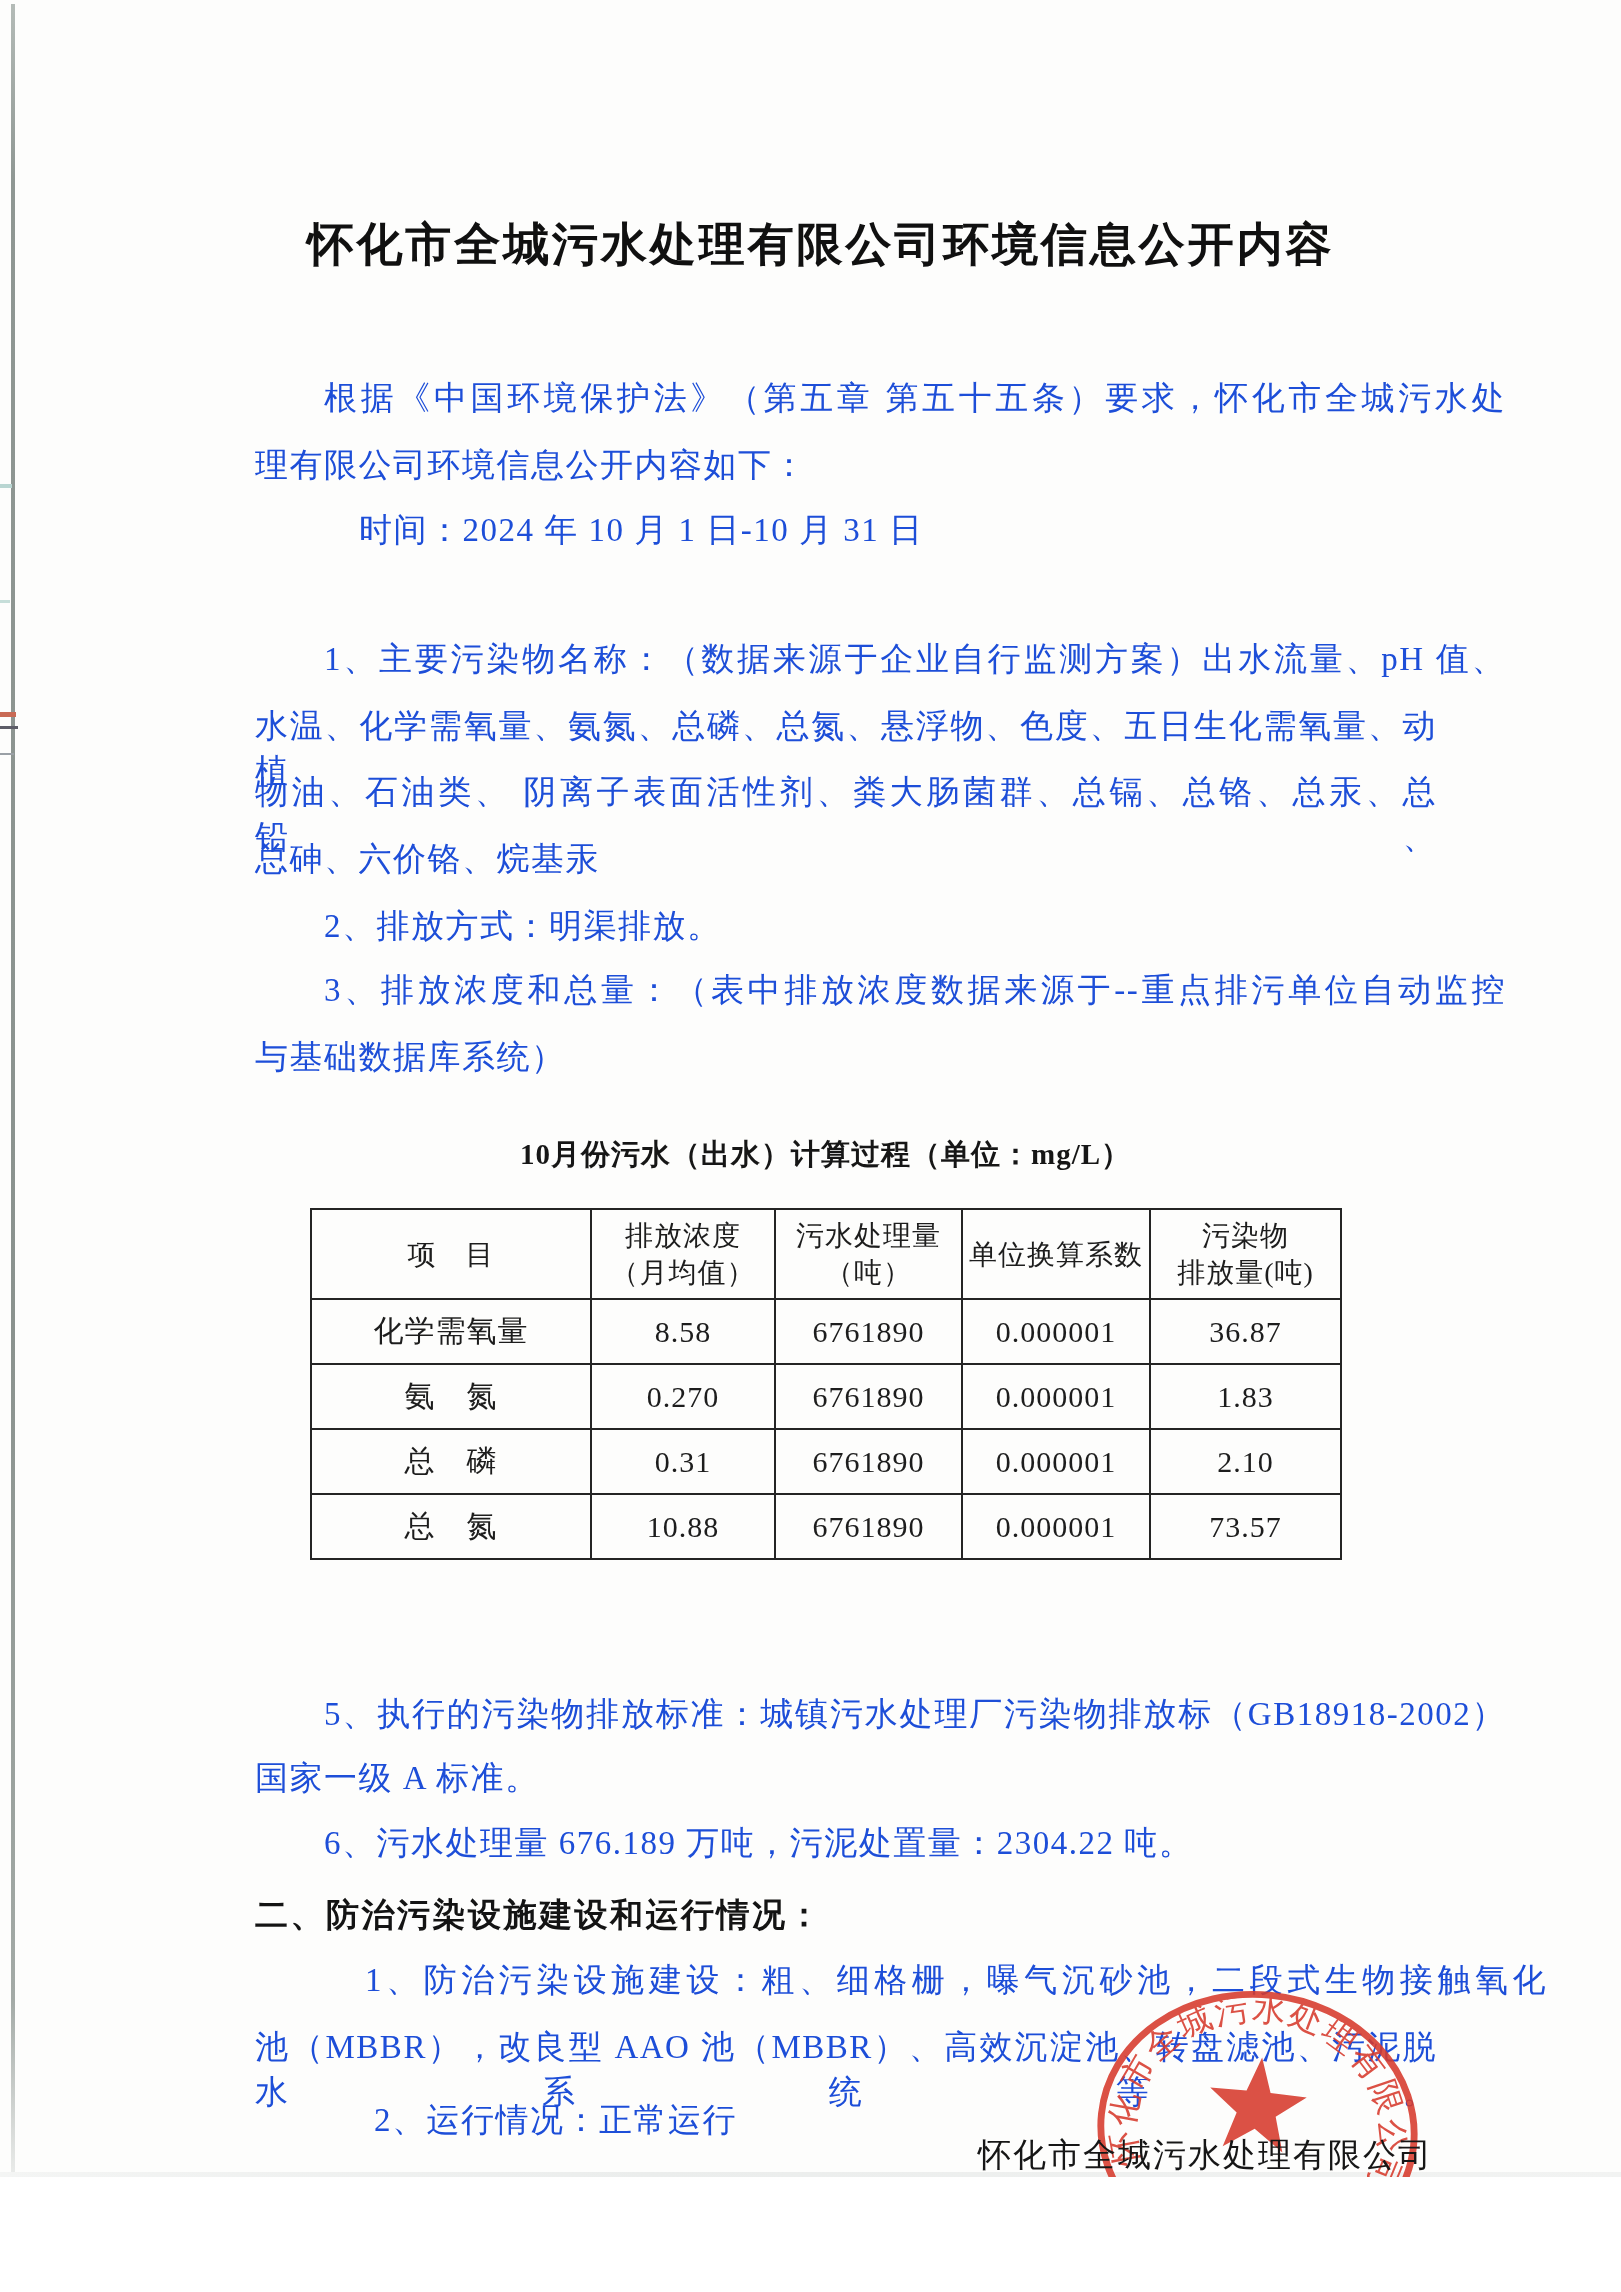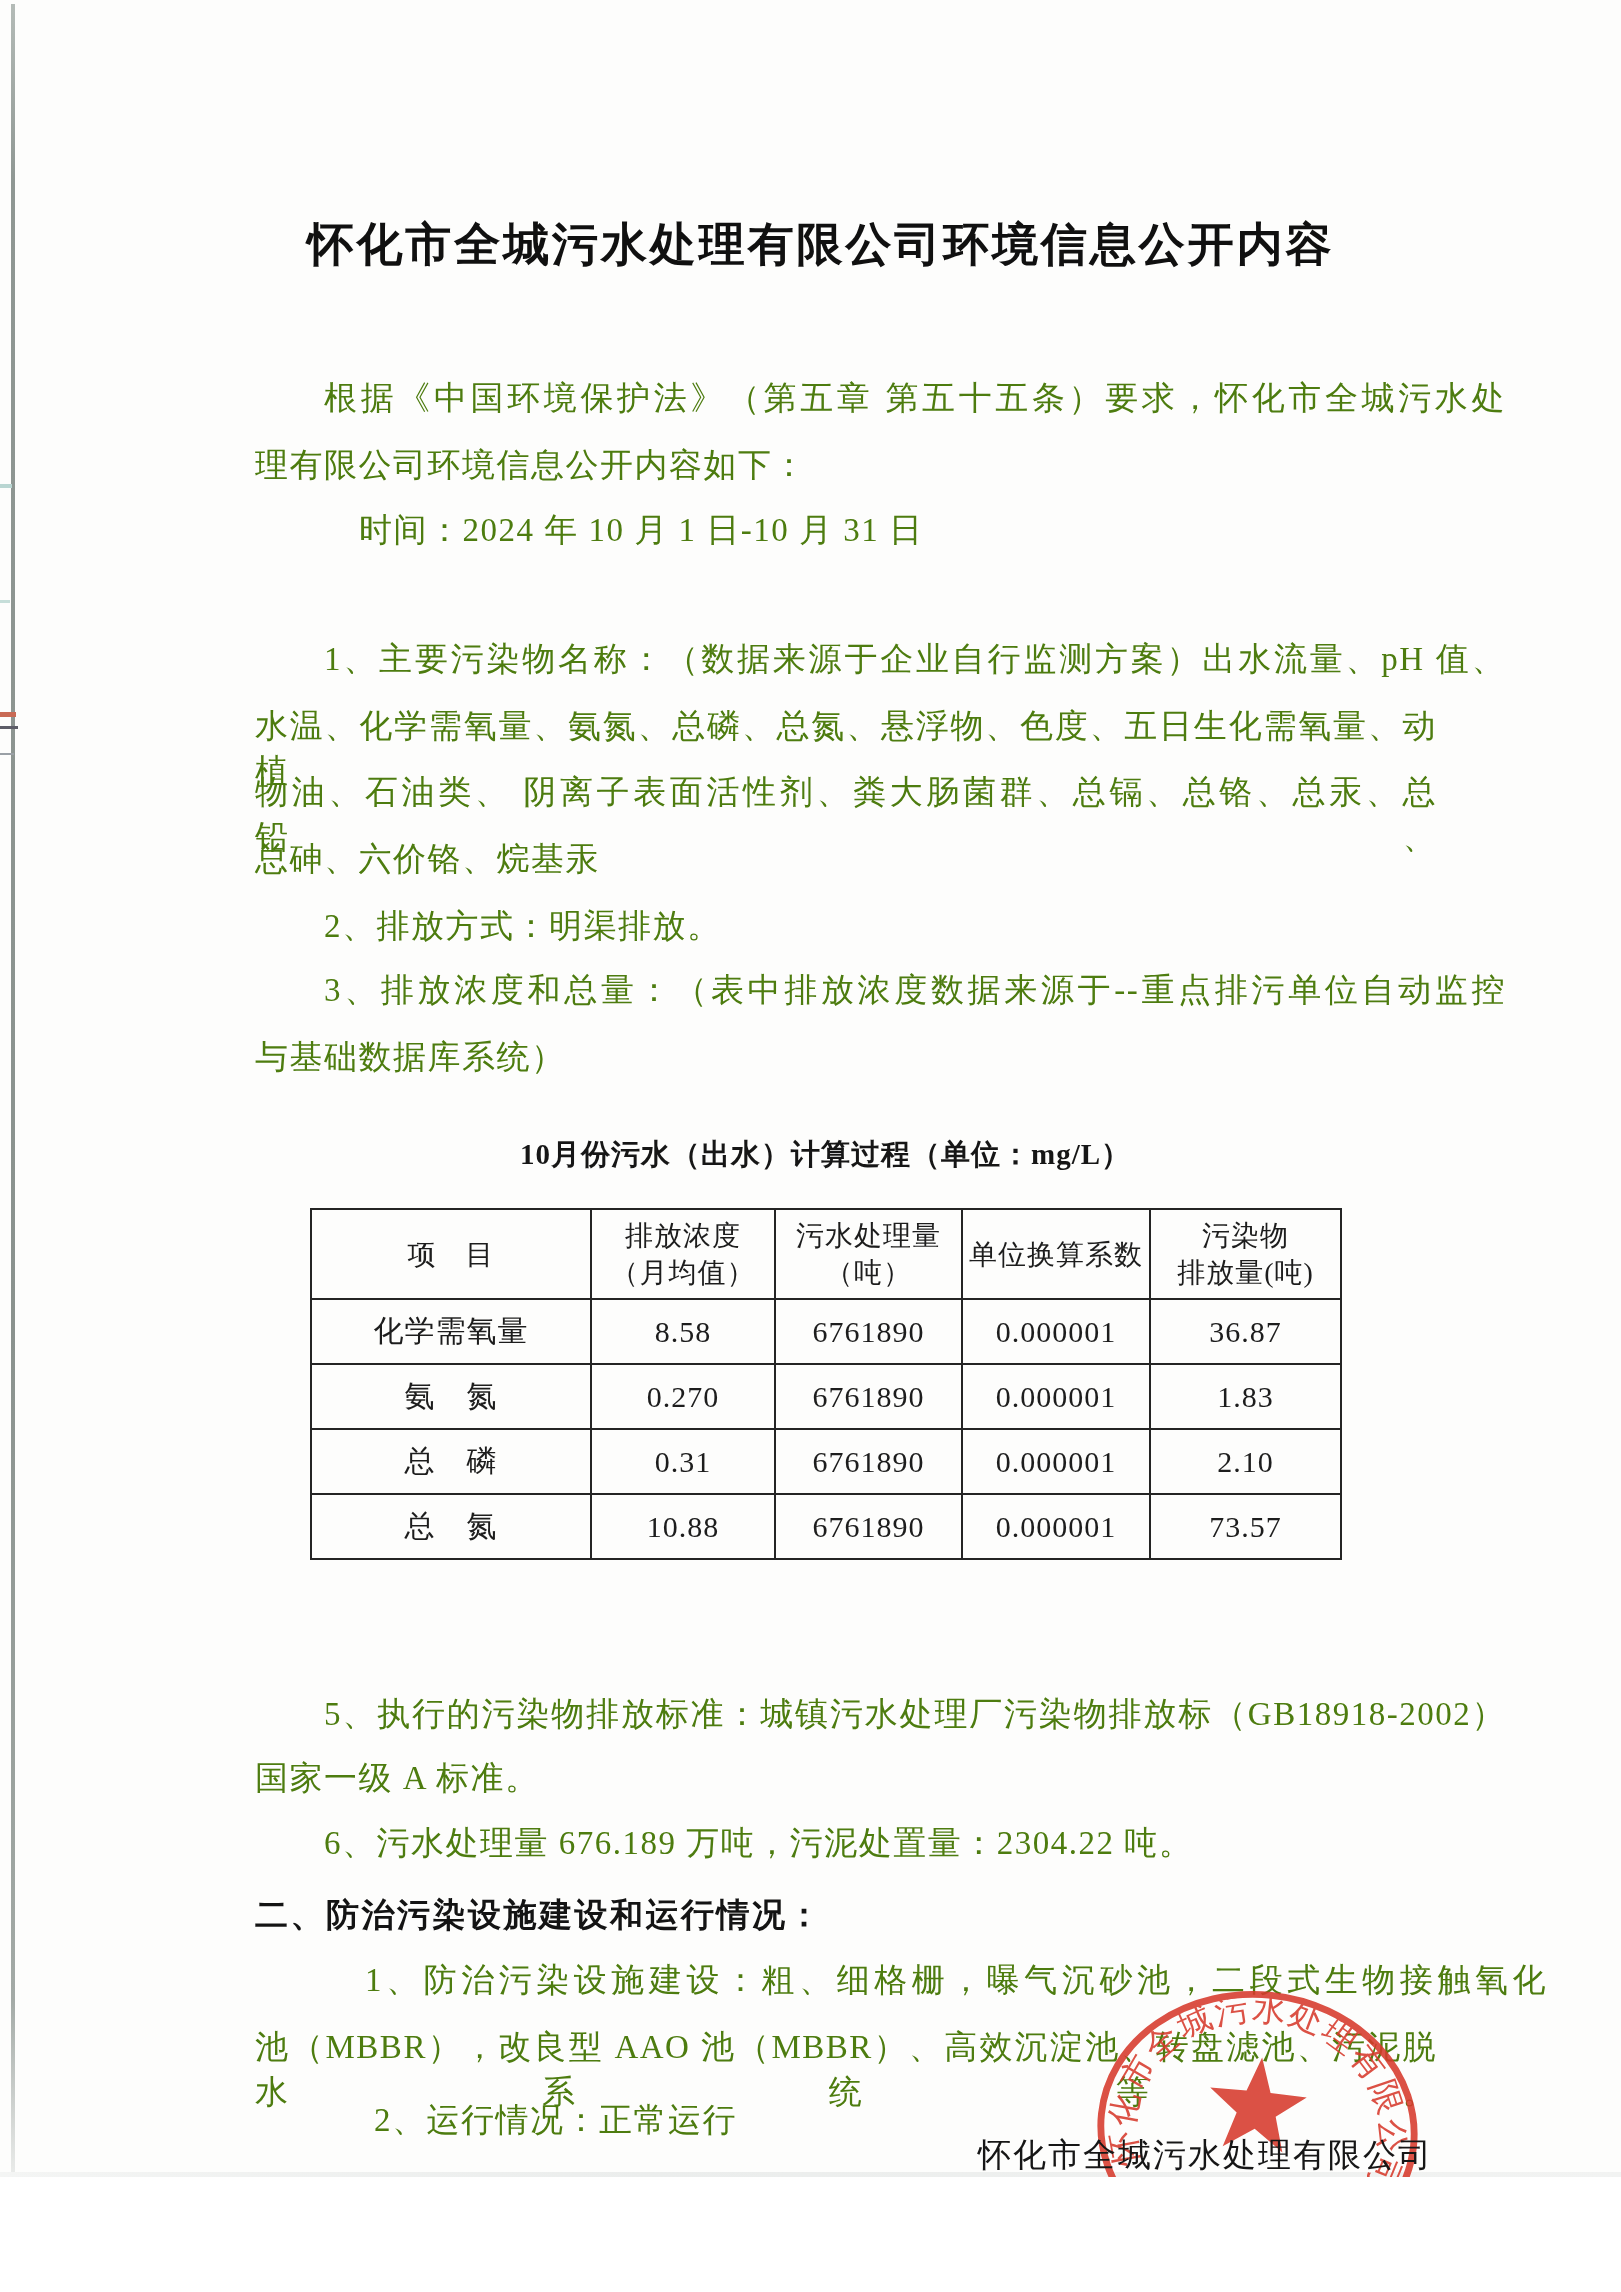--- a/index.html
+++ b/index.html
@@ -24,21 +24,21 @@
   .edge-bottom{position:absolute;left:0;bottom:0;width:1621px;height:4.9px;
     background:linear-gradient(90deg,#f4f5f4,#ebedec 40%,#f2f3f2);}
 
   .title{
     position:absolute;top:214px;left:233px;width:1176px;
     text-align:center;font-weight:bold;font-size:46px;letter-spacing:2.9px;color:#101010;
     white-space:nowrap;
   }
   .line{
     position:absolute;left:255px;width:1182px;
-    font-size:33px;line-height:45px;letter-spacing:1.5px;color:#4d7c0f;
+    font-size:33px;line-height:45px;letter-spacing:1.5px;color:#1d4ed8;
     white-space:nowrap;
   }
   .j{white-space:normal;text-align:justify;text-align-last:justify;}
   .ind1{padding-left:69px;}
   .ind3{padding-left:104px;}
   .ind2{padding-left:110px;}
   .ind2b{padding-left:119px;}
   .hsec{font-family:"Liberation Sans","DejaVu Sans",sans-serif;font-weight:bold;letter-spacing:2.5px;color:#141414;}
 
   .caption{

